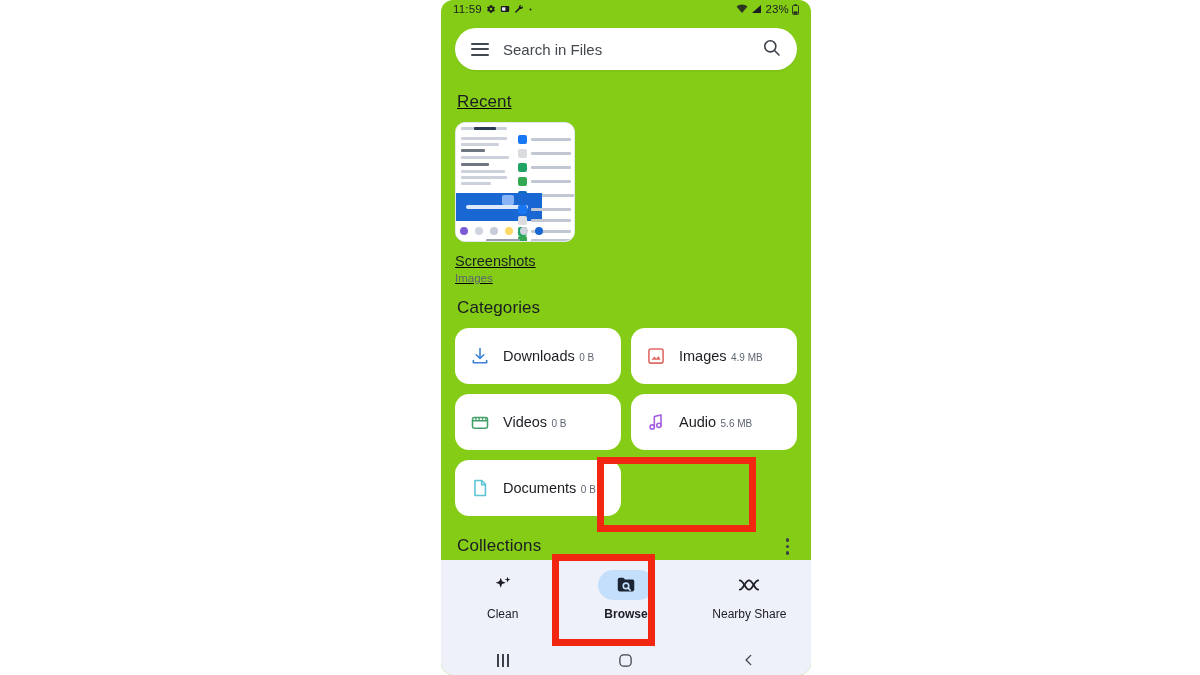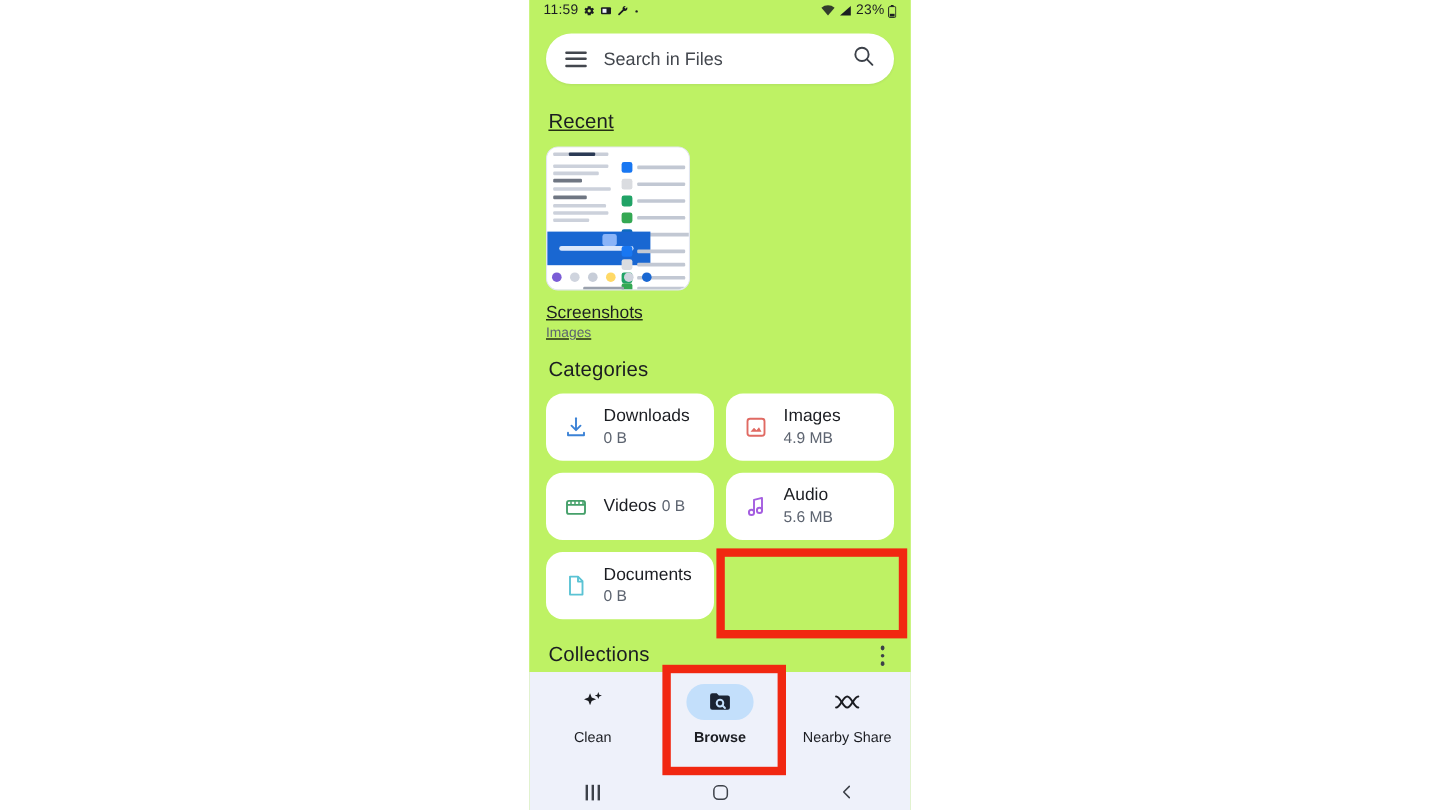--- a/index.html
+++ b/index.html
@@ -6,22 +6,22 @@
   html, body {
     width: 1200px; height: 675px;
     background: #ffffff;
     font-family: "Liberation Sans", sans-serif;
     overflow: hidden;
   }
   #stage { position: relative; width: 1200px; height: 675px; background: #ffffff; }
 
   
   #phone {
-    position: absolute; left: 441px; top: 0; width: 318px; height: 675px;
-    background: #bef264; overflow: hidden;
+    position: absolute; left: 441px; top: 0; width: 370px; height: 675px;
+    background: #84cc16; overflow: hidden; border-radius: 12px;
   }
 
   
   .statusbar {
     height: 18px; display: flex; align-items: center;
     padding: 0 12px; font-size: 11px; color: #1b1d22; letter-spacing: .2px;
   }
   .sb-left { display: flex; align-items: center; gap: 4px; }
   .sb-time { font-size: 11.5px; font-weight: 400; color: #1b1d22; }
   .sb-right { margin-left: auto; display: flex; align-items: center; gap: 3px; }
@@ -82,21 +82,21 @@
     background: #ffffff; border-radius: 14px; height: 56px;
     display: flex; align-items: center; gap: 12px; padding: 0 14px;
     overflow: hidden;
   }
   .cat-ico { flex: 0 0 auto; width: 22px; height: 22px; display:flex; align-items:center; justify-content:center; }
   .cat-txt { min-width: 0; overflow: hidden; }
   .cat-name {
     font-size: 14.5px; color: #1b1d22; font-weight: 400;
     white-space: nowrap; overflow: hidden;
   }
-  .cat-size { font-size: 13px; color: #5d6470; margin-top: 1px; white-space: nowrap; }
+  .cat-size { font-size: 10px; color: #5d6470; margin-top: 1px; white-space: nowrap; }
 
   
   .collections-row {
     display: flex; align-items: center; margin-top: 14px; padding-right: 2px;
   }
   .collections-row .section-title { margin: 0 0 0 2px; text-align: center; }
   .kebab { margin-left: auto; display: flex; flex-direction: column; gap: 3px; padding: 8px 6px; }
   .kebab i { width: 3.5px; height: 3.5px; border-radius: 50%; background: #3c4149; display:block; }
 
   

